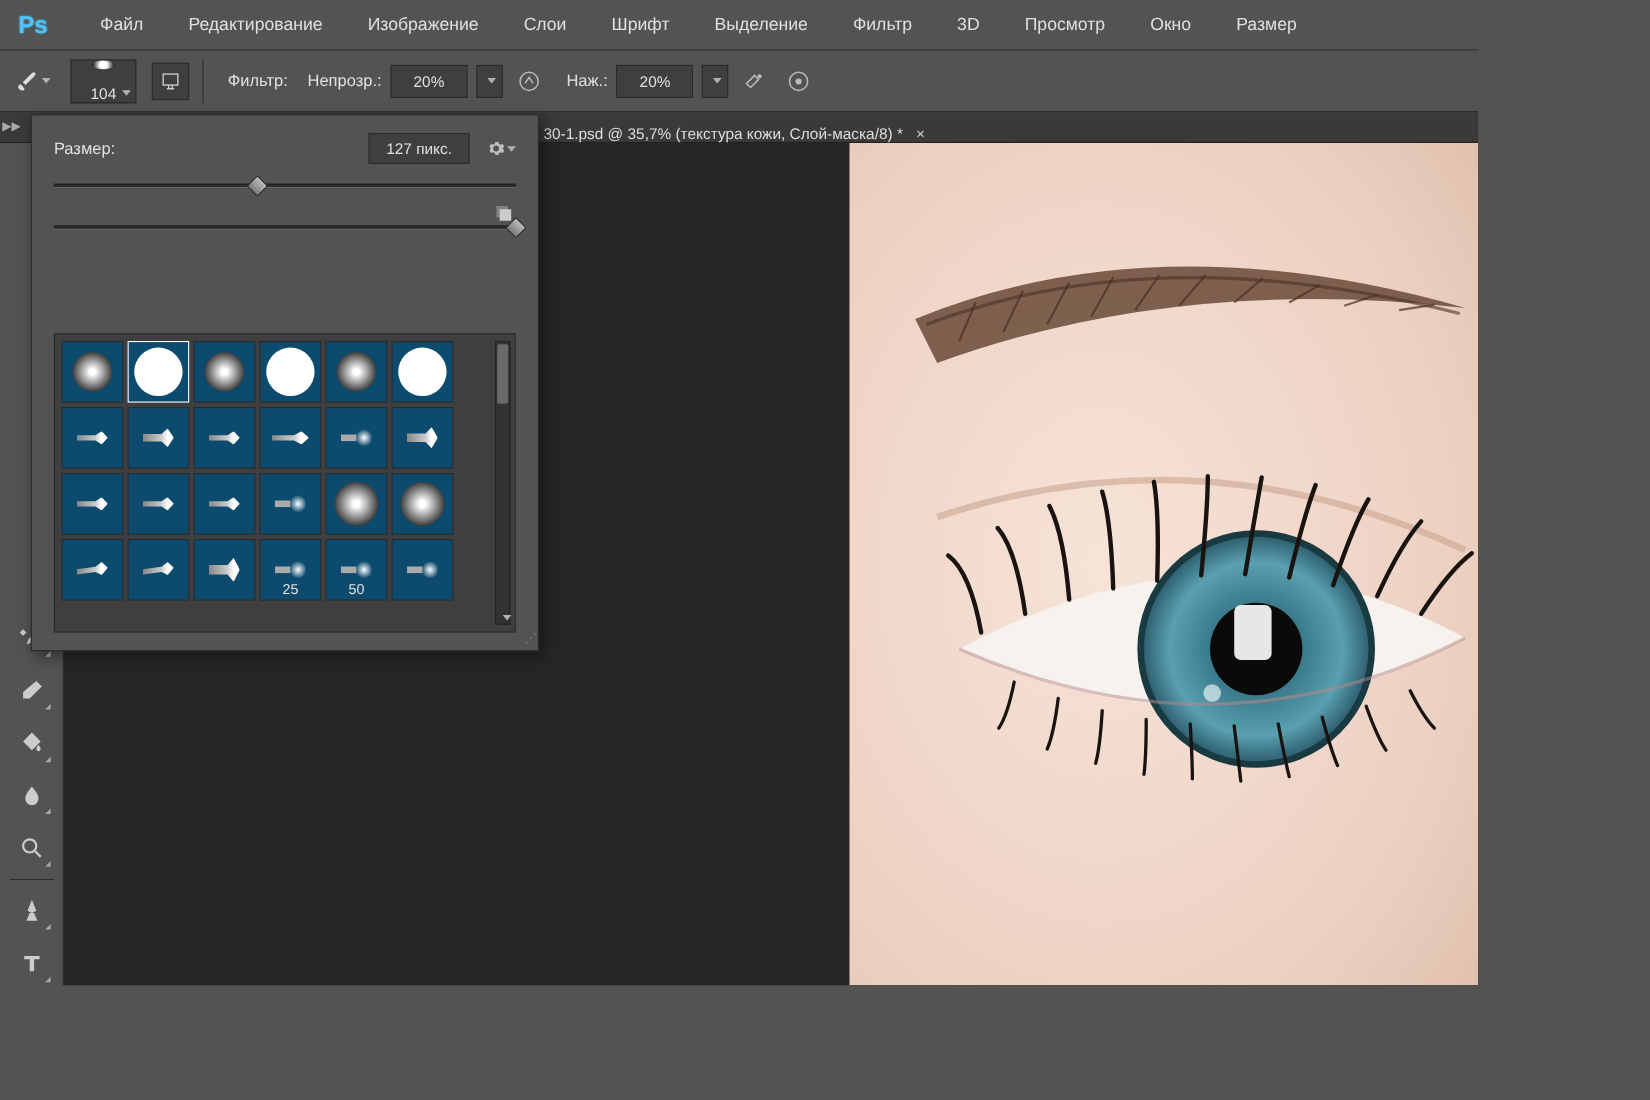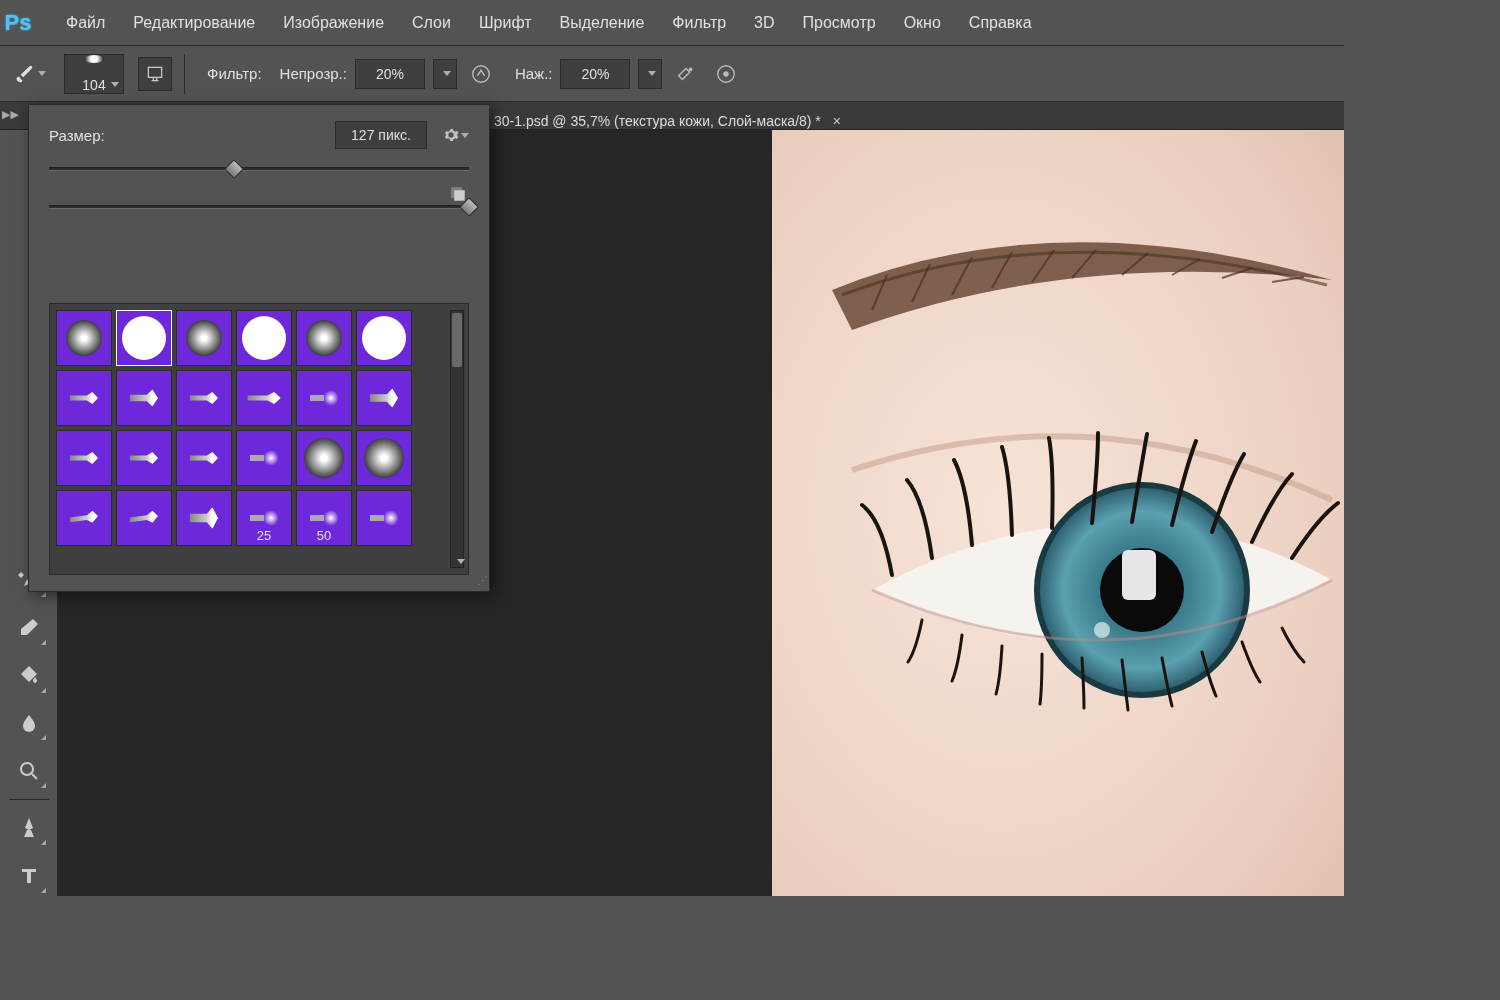--- a/index.html
+++ b/index.html
@@ -1,17 +1,17 @@
 <!DOCTYPE html>
 <html><head>
 <meta charset="utf-8">
 <style>
 *{box-sizing:border-box;margin:0;padding:0;font-family:Tahoma,Arial,sans-serif;font-size:14px;user-select:none}
 body{background:#535353;width:1344px;height:896px;overflow:hidden;position:relative}
-.menubar{height:46px;background:#535353;display:flex;align-items:center;padding:0 0;gap:8px;border-bottom:1px solid #2b2b2b}
+.menubar{height:46px;background:#535353;display:flex;align-items:center;padding:0 12px;gap:21px;border-bottom:1px solid #2b2b2b}
 .ps-logo{width:36px;height:36px;display:flex;align-items:center;justify-content:center;margin-right:12px}
 .ps-logo span{color:#4fc3f7;font-weight:bold;font-size:22px;font-family:Arial,sans-serif;text-shadow:0 0 2px #4fc3f7}
 .menu-item{color:#e0e0e0;font-size:16px;padding:4px 10px;cursor:default}
 .optbar{height:56px;background:#535353;display:flex;align-items:center;padding:0 8px;border-bottom:1px solid #2b2b2b;gap:8px}
 .ob-brush{width:32px;height:32px;display:flex;align-items:center;justify-content:center;color:#ddd;margin-left:6px}
 .dd{display:flex;align-items:center}
 .dd-tri{width:0;height:0;border-left:4px solid transparent;border-right:4px solid transparent;border-top:5px solid #b0b0b0;margin-left:4px}
 .brush-size-preview{width:60px;height:40px;background:#3f3f3f;border:1px solid #2b2b2b;display:flex;flex-direction:column;align-items:center;justify-content:center;color:#e0e0e0;margin-left:10px;position:relative}
 .brush-size-preview .circ{width:20px;height:20px;border-radius:50%;background:radial-gradient(circle,#fff 30%,#000 100%)}
 .brush-size-preview .lbl{font-size:14px;margin-top:14px}
@@ -31,21 +31,21 @@
 .bp-row{display:flex;align-items:center;justify-content:space-between;margin-bottom:10px}
 .bp-label{color:#e0e0e0;font-size:15px}
 .bp-val-box{width:92px;height:28px;background:#3f3f3f;border:1px solid #2b2b2b;color:#e0e0e0;display:flex;align-items:center;justify-content:center;font-size:14px}
 .bp-gear{color:#ccc;font-size:16px;margin-left:8px}
 .bp-slider{height:20px;position:relative;margin-bottom:18px}
 .bp-slider .track{position:absolute;left:0;right:0;top:8px;height:4px;background:#2c2c2c;border-top:1px solid #222;border-bottom:1px solid #6a6a6a}
 .bp-slider .thumb{position:absolute;top:3px;width:14px;height:14px;background:linear-gradient(#bcbcbc,#7a7a7a);border:1px solid #333;transform:translateX(-50%) rotate(45deg);border-radius:2px}
 .bp-new{position:absolute;right:22px;top:80px;color:#ccc}
 .bp-presets{position:absolute;left:20px;top:198px;right:20px;bottom:16px;background:#3f3f3f;border:1px solid #2b2b2b;padding:6px;overflow:hidden}
 .bp-grid{display:grid;grid-template-columns:repeat(6,56px);grid-auto-rows:56px;gap:4px}
-.bp-cell{background:#6d28d9;border:1px solid #2b2b2b;display:flex;flex-direction:column;align-items:center;justify-content:center;position:relative}
+.bp-cell{background:#0c4a6e;border:1px solid #2b2b2b;display:flex;flex-direction:column;align-items:center;justify-content:center;position:relative}
 .bp-cell.sel{border:1px solid #fff}
 .bp-cell .sz{position:absolute;bottom:2px;color:#e0e0e0;font-size:13px}
 .bp-scroll{position:absolute;right:4px;top:6px;bottom:6px;width:14px;background:#333;border:1px solid #222}
 .bp-scroll .handle{position:absolute;left:1px;right:1px;top:2px;height:54px;background:#6a6a6a;border-radius:2px}
 .bp-resize{position:absolute;right:4px;bottom:4px;color:#888;font-size:11px;letter-spacing:-3px}
 .soft-circ{border-radius:50%;background:radial-gradient(circle,#fff 0%,#fff 10%,#000 90%)}
 .hard-circ{border-radius:50%;background:#fff}
 .tiny-brush{width:28px;height:12px;background:linear-gradient(90deg,#888 0%,#ccc 60%,#fff 80%);clip-path:polygon(0 30%,60% 30%,80% 0,100% 50%,80% 100%,60% 70%,0 70%)}
 .spray-brush{width:28px;height:18px;position:relative}
 .spray-brush::before{content:"";position:absolute;left:0;top:6px;width:14px;height:6px;background:#aaa}
@@ -62,21 +62,21 @@
   <div class="menu-item">Файл</div>
   <div class="menu-item">Редактирование</div>
   <div class="menu-item">Изображение</div>
   <div class="menu-item">Слои</div>
   <div class="menu-item">Шрифт</div>
   <div class="menu-item">Выделение</div>
   <div class="menu-item">Фильтр</div>
   <div class="menu-item">3D</div>
   <div class="menu-item">Просмотр</div>
   <div class="menu-item">Окно</div>
-  <div class="menu-item">Справка</div>
+  <div class="menu-item">Размер</div>
 </div>
 
 <div class="optbar">
   <div class="ob-brush dd">
     <svg width="22" height="22" viewBox="0 0 24 24">
         <path fill="#ddd" d="M20 2c-1 0-2 1-4 3l-8 8 3 3 8-8c2-2 3-3 3-4 0-1-1-2-2-2zM6 15c-2 0-3 2-3 3 0 2 3 4 5 4 1 0 2-1 2-2l-4-5z"></path>
       </svg>
     <div class="dd-tri"></div>
   </div>
   <div class="brush-size-preview dd">

